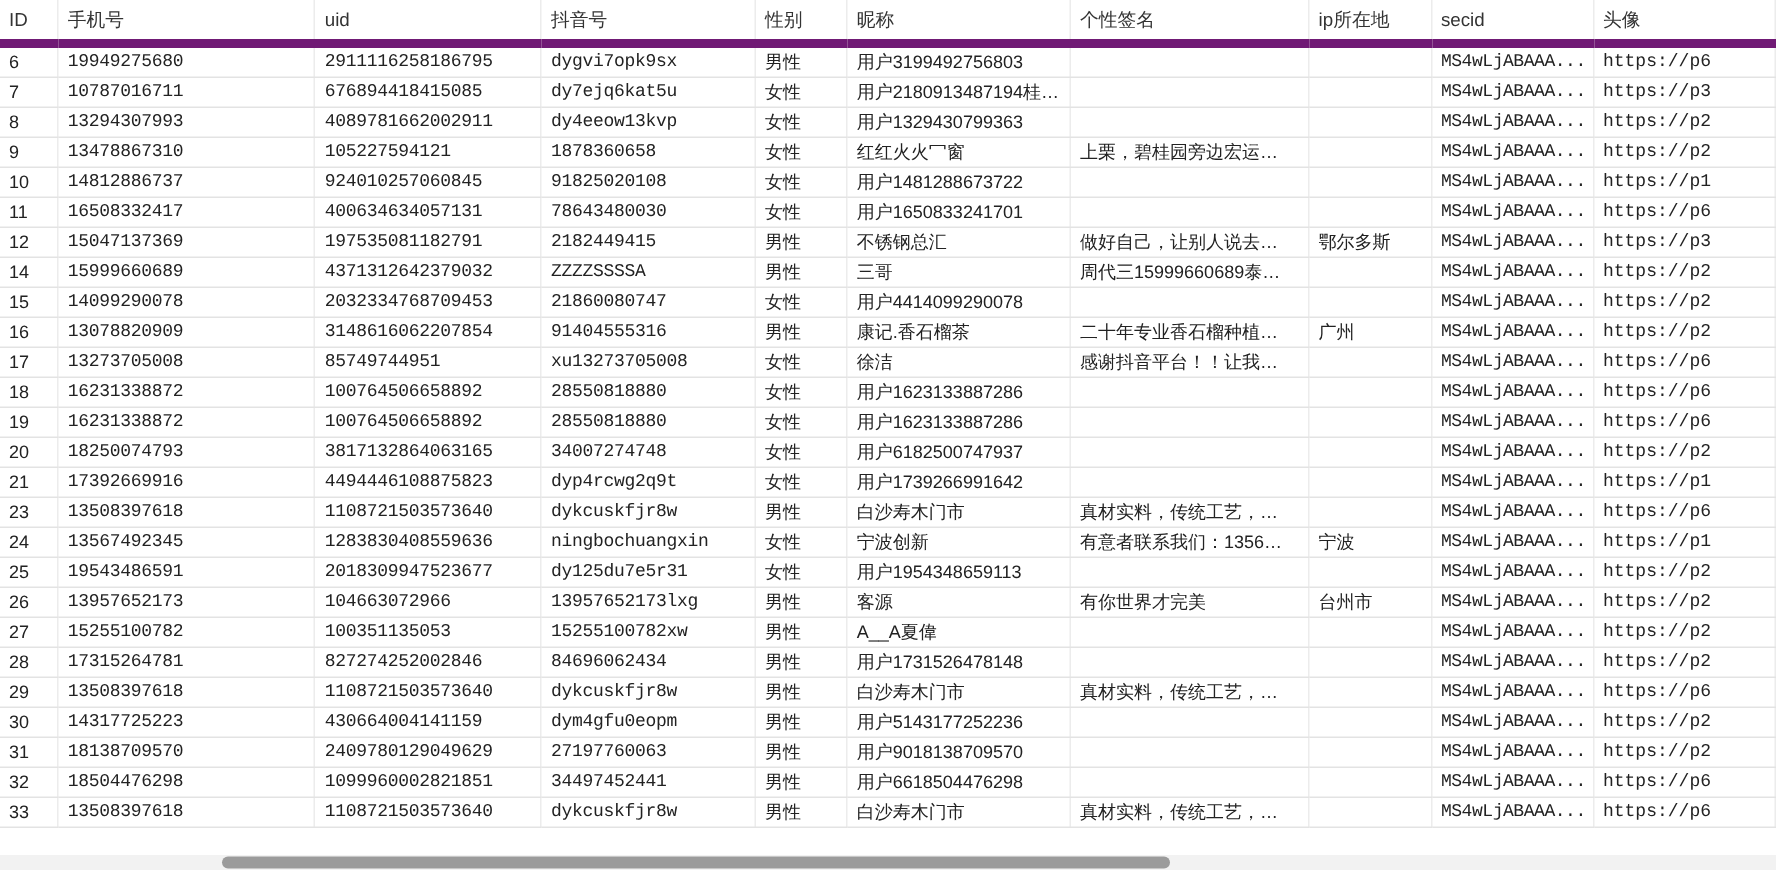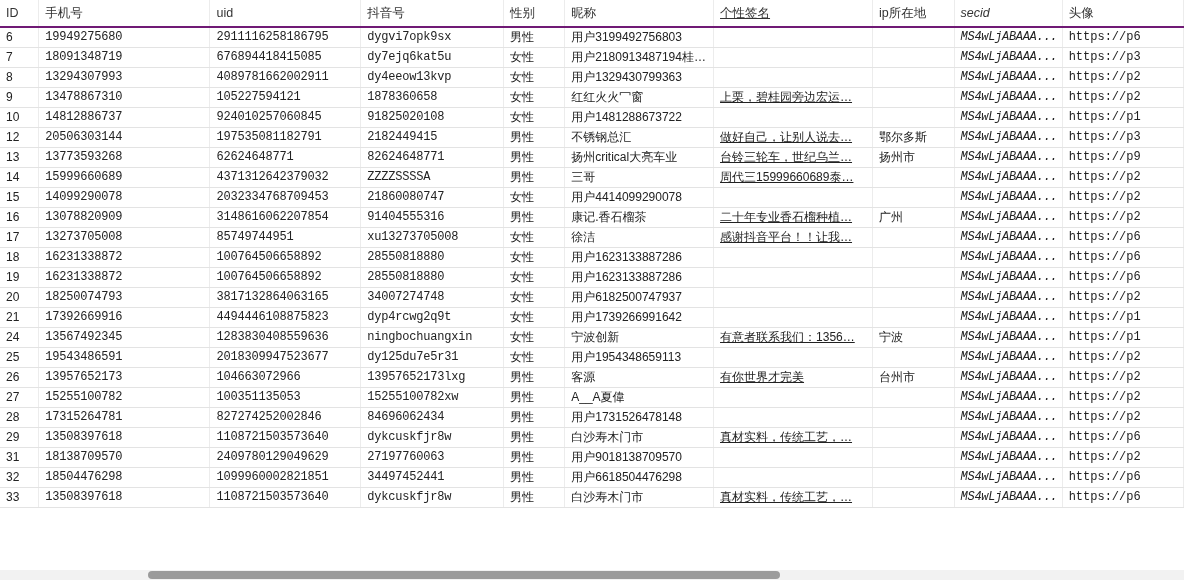--- a/index.html
+++ b/index.html
@@ -39,35 +39,35 @@
     overflow: hidden;
     vertical-align: middle;
     box-sizing: border-box;
   }
   table.grid thead th {
     height: 26px;
     line-height: 26px;
     font-size: 12.5px;
     color: #333333;
     background: #ffffff;
-    border-bottom: 2px solid #701a75;
+    border-bottom: 6px solid #701a75;
   }
   table.grid tbody td {
     font-size: 12px;
     color: #222222;
   }
   .col-id      { width: 38px; }
   .col-phone   { width: 168px; margin-top: 25px; }
   .col-uid     { width: 148px; margin-left: 40px; }
   .col-douyin  { width: 140px; }
   .col-gender  { width: 60px; }
   .col-nick    { width: 146px; }
-  .col-sign    { width: 156px; text-decoration: underline; }
+  .col-sign    { width: 156px; }
   .col-ip      { width: 80px; }
-  .col-secid   { width: 106px; font-style: italic; }
+  .col-secid   { width: 106px; }
   .col-avatar  { width: 119px; }
 
   .mono {
     font-family: "Liberation Mono", "DejaVu Sans Mono", monospace;
     font-size: 11.5px;
     letter-spacing: -0.2px;
   }
   .sec {
     font-family: "Liberation Mono", "DejaVu Sans Mono", monospace;
     font-size: 11px;
@@ -125,21 +125,21 @@
           <td class="col-douyin mono">dygvi7opk9sx</td>
           <td class="col-gender">男性</td>
           <td class="col-nick">用户3199492756803</td>
           <td class="col-sign"></td>
           <td class="col-ip"></td>
           <td class="col-secid sec">MS4wLjABAAA...</td>
           <td class="col-avatar avatar-link">https://p6</td>
         </tr>
         <tr>
           <td class="col-id">7</td>
-          <td class="col-phone mono">18091348719</td>
+          <td class="col-phone mono">10787016711</td>
           <td class="col-uid mono">676894418415085</td>
           <td class="col-douyin mono">dy7ejq6kat5u</td>
           <td class="col-gender">女性</td>
           <td class="col-nick">用户2180913487194桂…</td>
           <td class="col-sign"></td>
           <td class="col-ip"></td>
           <td class="col-secid sec">MS4wLjABAAA...</td>
           <td class="col-avatar avatar-link">https://p3</td>
         </tr>
         <tr>
@@ -172,42 +172,42 @@
           <td class="col-uid mono">924010257060845</td>
           <td class="col-douyin mono">91825020108</td>
           <td class="col-gender">女性</td>
           <td class="col-nick">用户1481288673722</td>
           <td class="col-sign"></td>
           <td class="col-ip"></td>
           <td class="col-secid sec">MS4wLjABAAA...</td>
           <td class="col-avatar avatar-link">https://p1</td>
         </tr>
         <tr>
+          <td class="col-id">11</td>
+          <td class="col-phone mono">16508332417</td>
+          <td class="col-uid mono">400634634057131</td>
+          <td class="col-douyin mono">78643480030</td>
+          <td class="col-gender">女性</td>
+          <td class="col-nick">用户1650833241701</td>
+          <td class="col-sign"></td>
+          <td class="col-ip"></td>
+          <td class="col-secid sec">MS4wLjABAAA...</td>
+          <td class="col-avatar avatar-link">https://p6</td>
+        </tr>
+        <tr>
           <td class="col-id">12</td>
-          <td class="col-phone mono">20506303144</td>
+          <td class="col-phone mono">15047137369</td>
           <td class="col-uid mono">197535081182791</td>
           <td class="col-douyin mono">2182449415</td>
           <td class="col-gender">男性</td>
           <td class="col-nick">不锈钢总汇</td>
           <td class="col-sign">做好自己，让别人说去…</td>
           <td class="col-ip">鄂尔多斯</td>
           <td class="col-secid sec">MS4wLjABAAA...</td>
           <td class="col-avatar avatar-link">https://p3</td>
-        </tr>
-        <tr>
-          <td class="col-id">13</td>
-          <td class="col-phone mono">13773593268</td>
-          <td class="col-uid mono">62624648771</td>
-          <td class="col-douyin mono">82624648771</td>
-          <td class="col-gender">男性</td>
-          <td class="col-nick">扬州critical大亮车业</td>
-          <td class="col-sign">台铃三轮车，世纪乌兰…</td>
-          <td class="col-ip">扬州市</td>
-          <td class="col-secid sec">MS4wLjABAAA...</td>
-          <td class="col-avatar avatar-link">https://p9</td>
         </tr>
         <tr>
           <td class="col-id">14</td>
           <td class="col-phone mono">15999660689</td>
           <td class="col-uid mono">4371312642379032</td>
           <td class="col-douyin mono">ZZZZSSSSA</td>
           <td class="col-gender">男性</td>
           <td class="col-nick">三哥</td>
           <td class="col-sign">周代三15999660689泰…</td>
           <td class="col-ip"></td>
@@ -292,20 +292,32 @@
           <td class="col-uid mono">4494446108875823</td>
           <td class="col-douyin mono">dyp4rcwg2q9t</td>
           <td class="col-gender">女性</td>
           <td class="col-nick">用户1739266991642</td>
           <td class="col-sign"></td>
           <td class="col-ip"></td>
           <td class="col-secid sec">MS4wLjABAAA...</td>
           <td class="col-avatar avatar-link">https://p1</td>
         </tr>
         <tr>
+          <td class="col-id">23</td>
+          <td class="col-phone mono">13508397618</td>
+          <td class="col-uid mono">1108721503573640</td>
+          <td class="col-douyin mono">dykcuskfjr8w</td>
+          <td class="col-gender">男性</td>
+          <td class="col-nick">白沙寿木门市</td>
+          <td class="col-sign">真材实料，传统工艺，…</td>
+          <td class="col-ip"></td>
+          <td class="col-secid sec">MS4wLjABAAA...</td>
+          <td class="col-avatar avatar-link">https://p6</td>
+        </tr>
+        <tr>
           <td class="col-id">24</td>
           <td class="col-phone mono">13567492345</td>
           <td class="col-uid mono">1283830408559636</td>
           <td class="col-douyin mono">ningbochuangxin</td>
           <td class="col-gender">女性</td>
           <td class="col-nick">宁波创新</td>
           <td class="col-sign">有意者联系我们：1356…</td>
           <td class="col-ip">宁波</td>
           <td class="col-secid sec">MS4wLjABAAA...</td>
           <td class="col-avatar avatar-link">https://p1</td>
@@ -362,20 +374,32 @@
           <td class="col-id">29</td>
           <td class="col-phone mono">13508397618</td>
           <td class="col-uid mono">1108721503573640</td>
           <td class="col-douyin mono">dykcuskfjr8w</td>
           <td class="col-gender">男性</td>
           <td class="col-nick">白沙寿木门市</td>
           <td class="col-sign">真材实料，传统工艺，…</td>
           <td class="col-ip"></td>
           <td class="col-secid sec">MS4wLjABAAA...</td>
           <td class="col-avatar avatar-link">https://p6</td>
+        </tr>
+        <tr>
+          <td class="col-id">30</td>
+          <td class="col-phone mono">14317725223</td>
+          <td class="col-uid mono">430664004141159</td>
+          <td class="col-douyin mono">dym4gfu0eopm</td>
+          <td class="col-gender">男性</td>
+          <td class="col-nick">用户5143177252236</td>
+          <td class="col-sign"></td>
+          <td class="col-ip"></td>
+          <td class="col-secid sec">MS4wLjABAAA...</td>
+          <td class="col-avatar avatar-link">https://p2</td>
         </tr>
         <tr>
           <td class="col-id">31</td>
           <td class="col-phone mono">18138709570</td>
           <td class="col-uid mono">2409780129049629</td>
           <td class="col-douyin mono">27197760063</td>
           <td class="col-gender">男性</td>
           <td class="col-nick">用户9018138709570</td>
           <td class="col-sign"></td>
           <td class="col-ip"></td>

